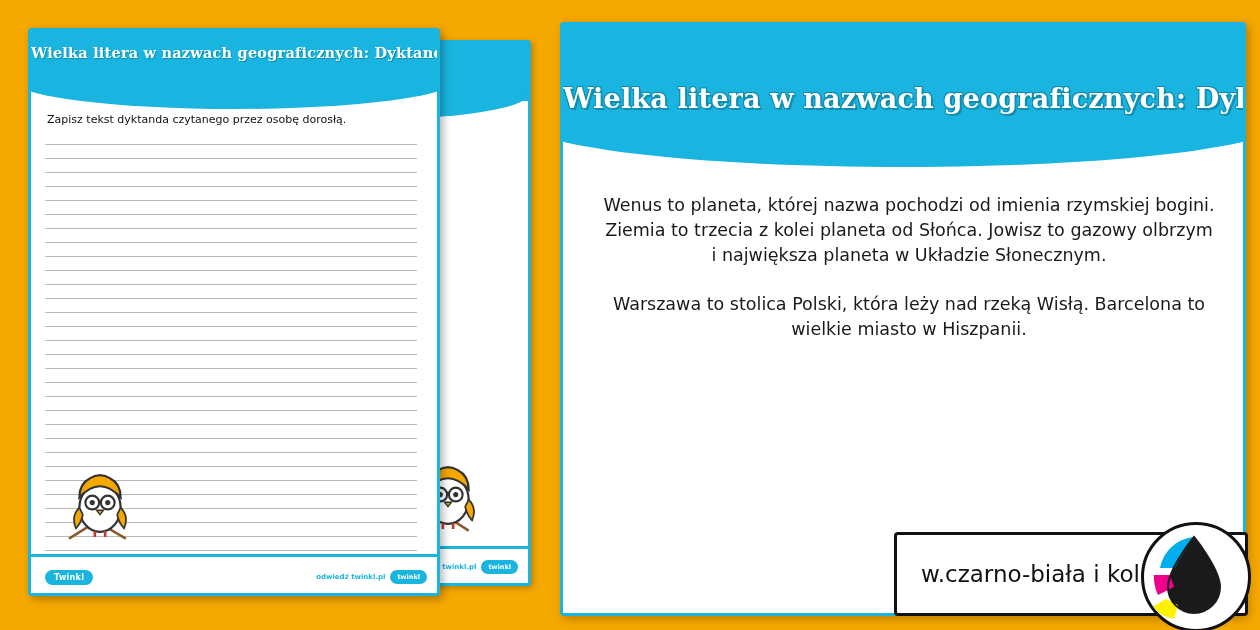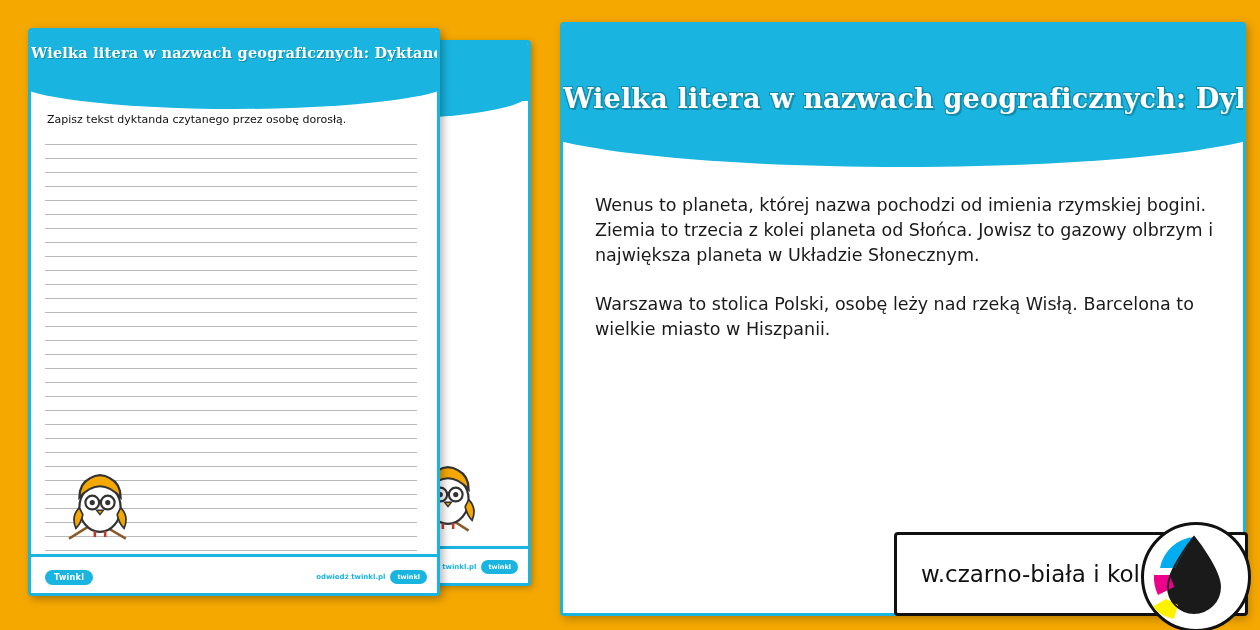--- a/index.html
+++ b/index.html
@@ -244,21 +244,21 @@
   .right-body {
     position: absolute;
     left: 32px;
     top: 168px;
     right: 28px;
     font-size: 17.5px;
     line-height: 25px;
     color: #1a1a1a;
     font-family: "DejaVu Sans", sans-serif;
   }
-  .right-body p { margin: 0 0 24px 0; }
+  .right-body p { margin: 0 0 24px 8px; text-align: center; }
 
   
   .color-badge {
     position: absolute;
     right: 12px;
     bottom: 14px;
     width: 348px;
     height: 78px;
     background: #ffffff;
     border: 3px solid #111;
@@ -386,21 +386,21 @@
   </div>
 </div>
 
 <div class="right-page">
   <div class="hdr"></div>
   <div class="hdr-wave"></div>
   <div class="hdr-title">Wielka litera w nazwach geograficznych: Dyktando</div>
 
   <div class="right-body">
     <p>Wenus to planeta, której nazwa pochodzi od imienia rzymskiej bogini. Ziemia to trzecia z kolei planeta od Słońca. Jowisz to gazowy olbrzym i największa planeta w Układzie Słonecznym.</p>
-    <p>Warszawa to stolica Polski, osobę leży nad rzeką Wisłą. Barcelona to wielkie miasto w Hiszpanii.</p>
+    <p>Warszawa to stolica Polski, która leży nad rzeką Wisłą. Barcelona to wielkie miasto w Hiszpanii.</p>
   </div>
 </div>
 
 <div class="color-badge">
   <div class="color-badge-text">w.czarno-biała i kolor</div>
   <div class="color-badge-circle">
     <svg viewBox="0 0 100 100" width="100" height="100">
       <path d="M50 12 C50 12 76 44 76 62 A26 26 0 0 1 24 62 C24 44 50 12 50 12 Z" fill="#1a1a1a"></path>
       <path d="M50 12 C50 12 40 27 33 41 L24 41 C24 41 24 60 24 62 A26 26 0 0 0 34 83 L50 83 Z" fill="#00AEEF" opacity="0"></path>
       <g>

